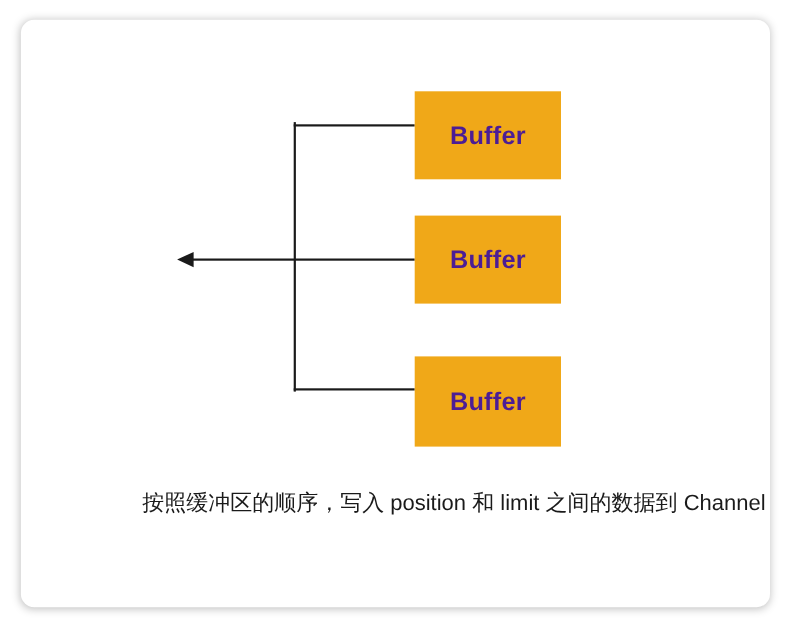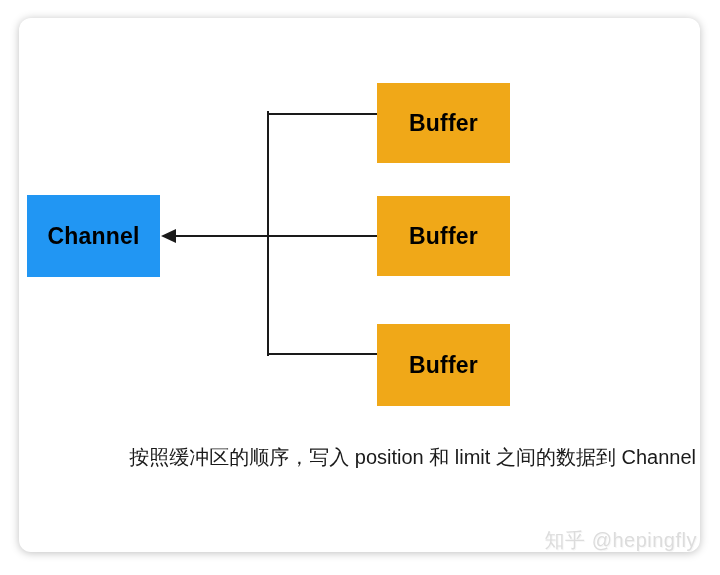--- a/index.html
+++ b/index.html
@@ -24,21 +24,21 @@
     border-radius: 12px;
     box-shadow: 0 1px 8px rgba(0,0,0,0.25);
   }
   .node {
     position: absolute;
     display: flex;
     align-items: center;
     justify-content: center;
     font-size: 23px;
     font-weight: 700;
-    color: #000000;
+    color: #4c1d95;
     letter-spacing: 0.2px;
   }
   .node-channel { left: 8px;   top: 177px; width: 133px; height: 82px; }
   .buffer-1     { left: 358px; top: 65px;  width: 133px; height: 80px; }
   .buffer-2     { left: 358px; top: 178px; width: 133px; height: 80px; }
   .buffer-3     { left: 358px; top: 306px; width: 133px; height: 82px; }
 
   .line { position: absolute; }
   .line-v      { left: 248px; top: 93px;  width: 2px;   height: 245px; }
   .line-top    { left: 248px; top: 95px;  width: 110px; height: 2px; }
@@ -82,32 +82,28 @@
 
 <div class="page">
   <div class="card">
 
     <div class="line line-v" style="background-color: rgb(26, 26, 26);"></div>
     <div class="line line-top" style="background-color: rgb(26, 26, 26);"></div>
     <div class="line line-mid" style="background-color: rgb(26, 26, 26);"></div>
     <div class="line line-bottom" style="background-color: rgb(26, 26, 26);"></div>
     <div class="arrowhead" style="border-right-color: rgb(26, 26, 26);"></div>
 
-    <div class="node node-channel" style="background-color: rgb(33, 150, 243);">
-      <span>Channel</span>
-    </div>
 
     <div class="node buffer-1" style="background-color: rgb(240, 168, 24);">
       <span>Buffer</span>
     </div>
     <div class="node buffer-2" style="background-color: rgb(240, 168, 24);">
       <span>Buffer</span>
     </div>
     <div class="node buffer-3" style="background-color: rgb(240, 168, 24);">
       <span>Buffer</span>
     </div>
 
     <div class="caption" style="color: rgb(26, 26, 26);">按照缓冲区的顺序，写入 position 和 limit 之间的数据到 Channel</div>
 
-    <div class="watermark" style="color: rgb(220, 220, 220);">知乎 @hepingfly</div>
 
   </div>
 </div>
 
 </body></html>

